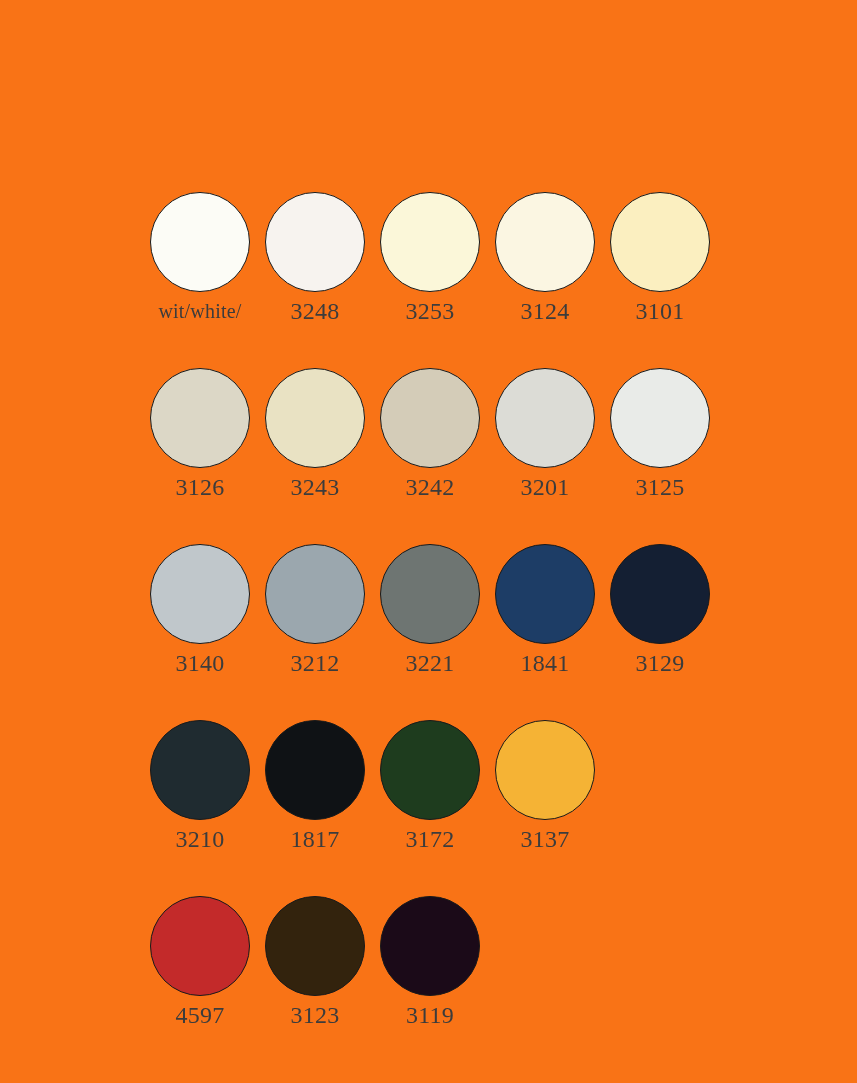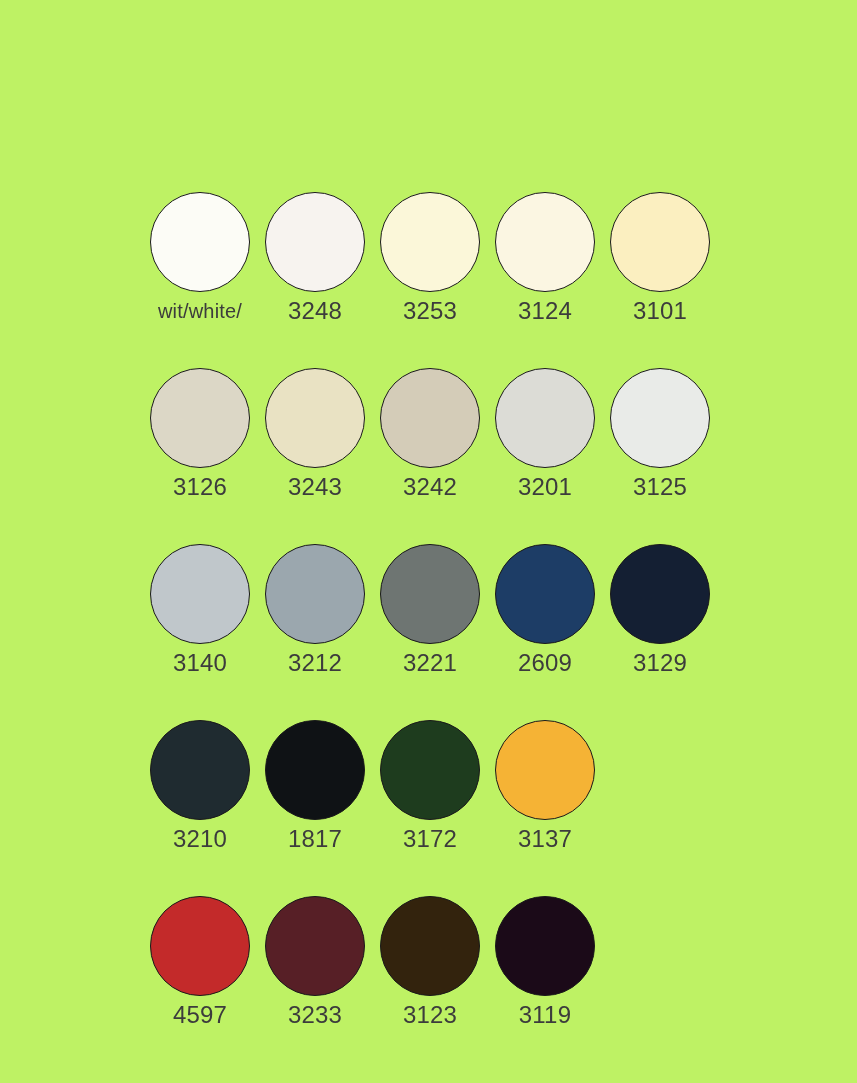--- a/index.html
+++ b/index.html
@@ -13,21 +13,22 @@
     height: 1083px;
     overflow: hidden;
     font-family: "Liberation Sans", sans-serif;
     -webkit-font-smoothing: antialiased;
   }
 
   #swatch-sheet {
     position: relative;
     width: 857px;
     height: 1083px;
-    background: #bef264;
+    background: #f97316;
+    font-family: Liberation Serif, serif;
   }
 
   .swatch-grid {
     position: absolute;
     left: 150px;
     top: 192px;
     display: flex;
     flex-direction: column;
     row-gap: 45px;
   }
@@ -128,21 +129,21 @@
         <div class="swatch-cell">
           <div class="swatch-dot outlined" style="background: rgb(155, 167, 174);"></div>
           <div class="swatch-label">3212</div>
         </div>
         <div class="swatch-cell">
           <div class="swatch-dot outlined" style="background: rgb(110, 117, 114);"></div>
           <div class="swatch-label">3221</div>
         </div>
         <div class="swatch-cell">
           <div class="swatch-dot outlined" style="background: rgb(29, 61, 102);"></div>
-          <div class="swatch-label">2609</div>
+          <div class="swatch-label">1841</div>
         </div>
         <div class="swatch-cell">
           <div class="swatch-dot outlined" style="background: rgb(20, 31, 51);"></div>
           <div class="swatch-label">3129</div>
         </div>
       </div>
       <div class="swatch-row">
         <div class="swatch-cell">
           <div class="swatch-dot outlined" style="background: rgb(31, 43, 48);"></div>
           <div class="swatch-label">3210</div>
@@ -159,24 +160,20 @@
           <div class="swatch-dot outlined" style="background: rgb(245, 179, 53);"></div>
           <div class="swatch-label">3137</div>
         </div>
       </div>
       <div class="swatch-row">
         <div class="swatch-cell">
           <div class="swatch-dot outlined" style="background: rgb(195, 42, 42);"></div>
           <div class="swatch-label">4597</div>
         </div>
         <div class="swatch-cell">
-          <div class="swatch-dot outlined" style="background: rgb(87, 31, 38);"></div>
-          <div class="swatch-label">3233</div>
-        </div>
-        <div class="swatch-cell">
           <div class="swatch-dot outlined" style="background: rgb(51, 35, 13);"></div>
           <div class="swatch-label">3123</div>
         </div>
         <div class="swatch-cell">
           <div class="swatch-dot outlined" style="background: rgb(27, 10, 24);"></div>
           <div class="swatch-label">3119</div>
         </div>
       </div>
     </div>
 </div>

